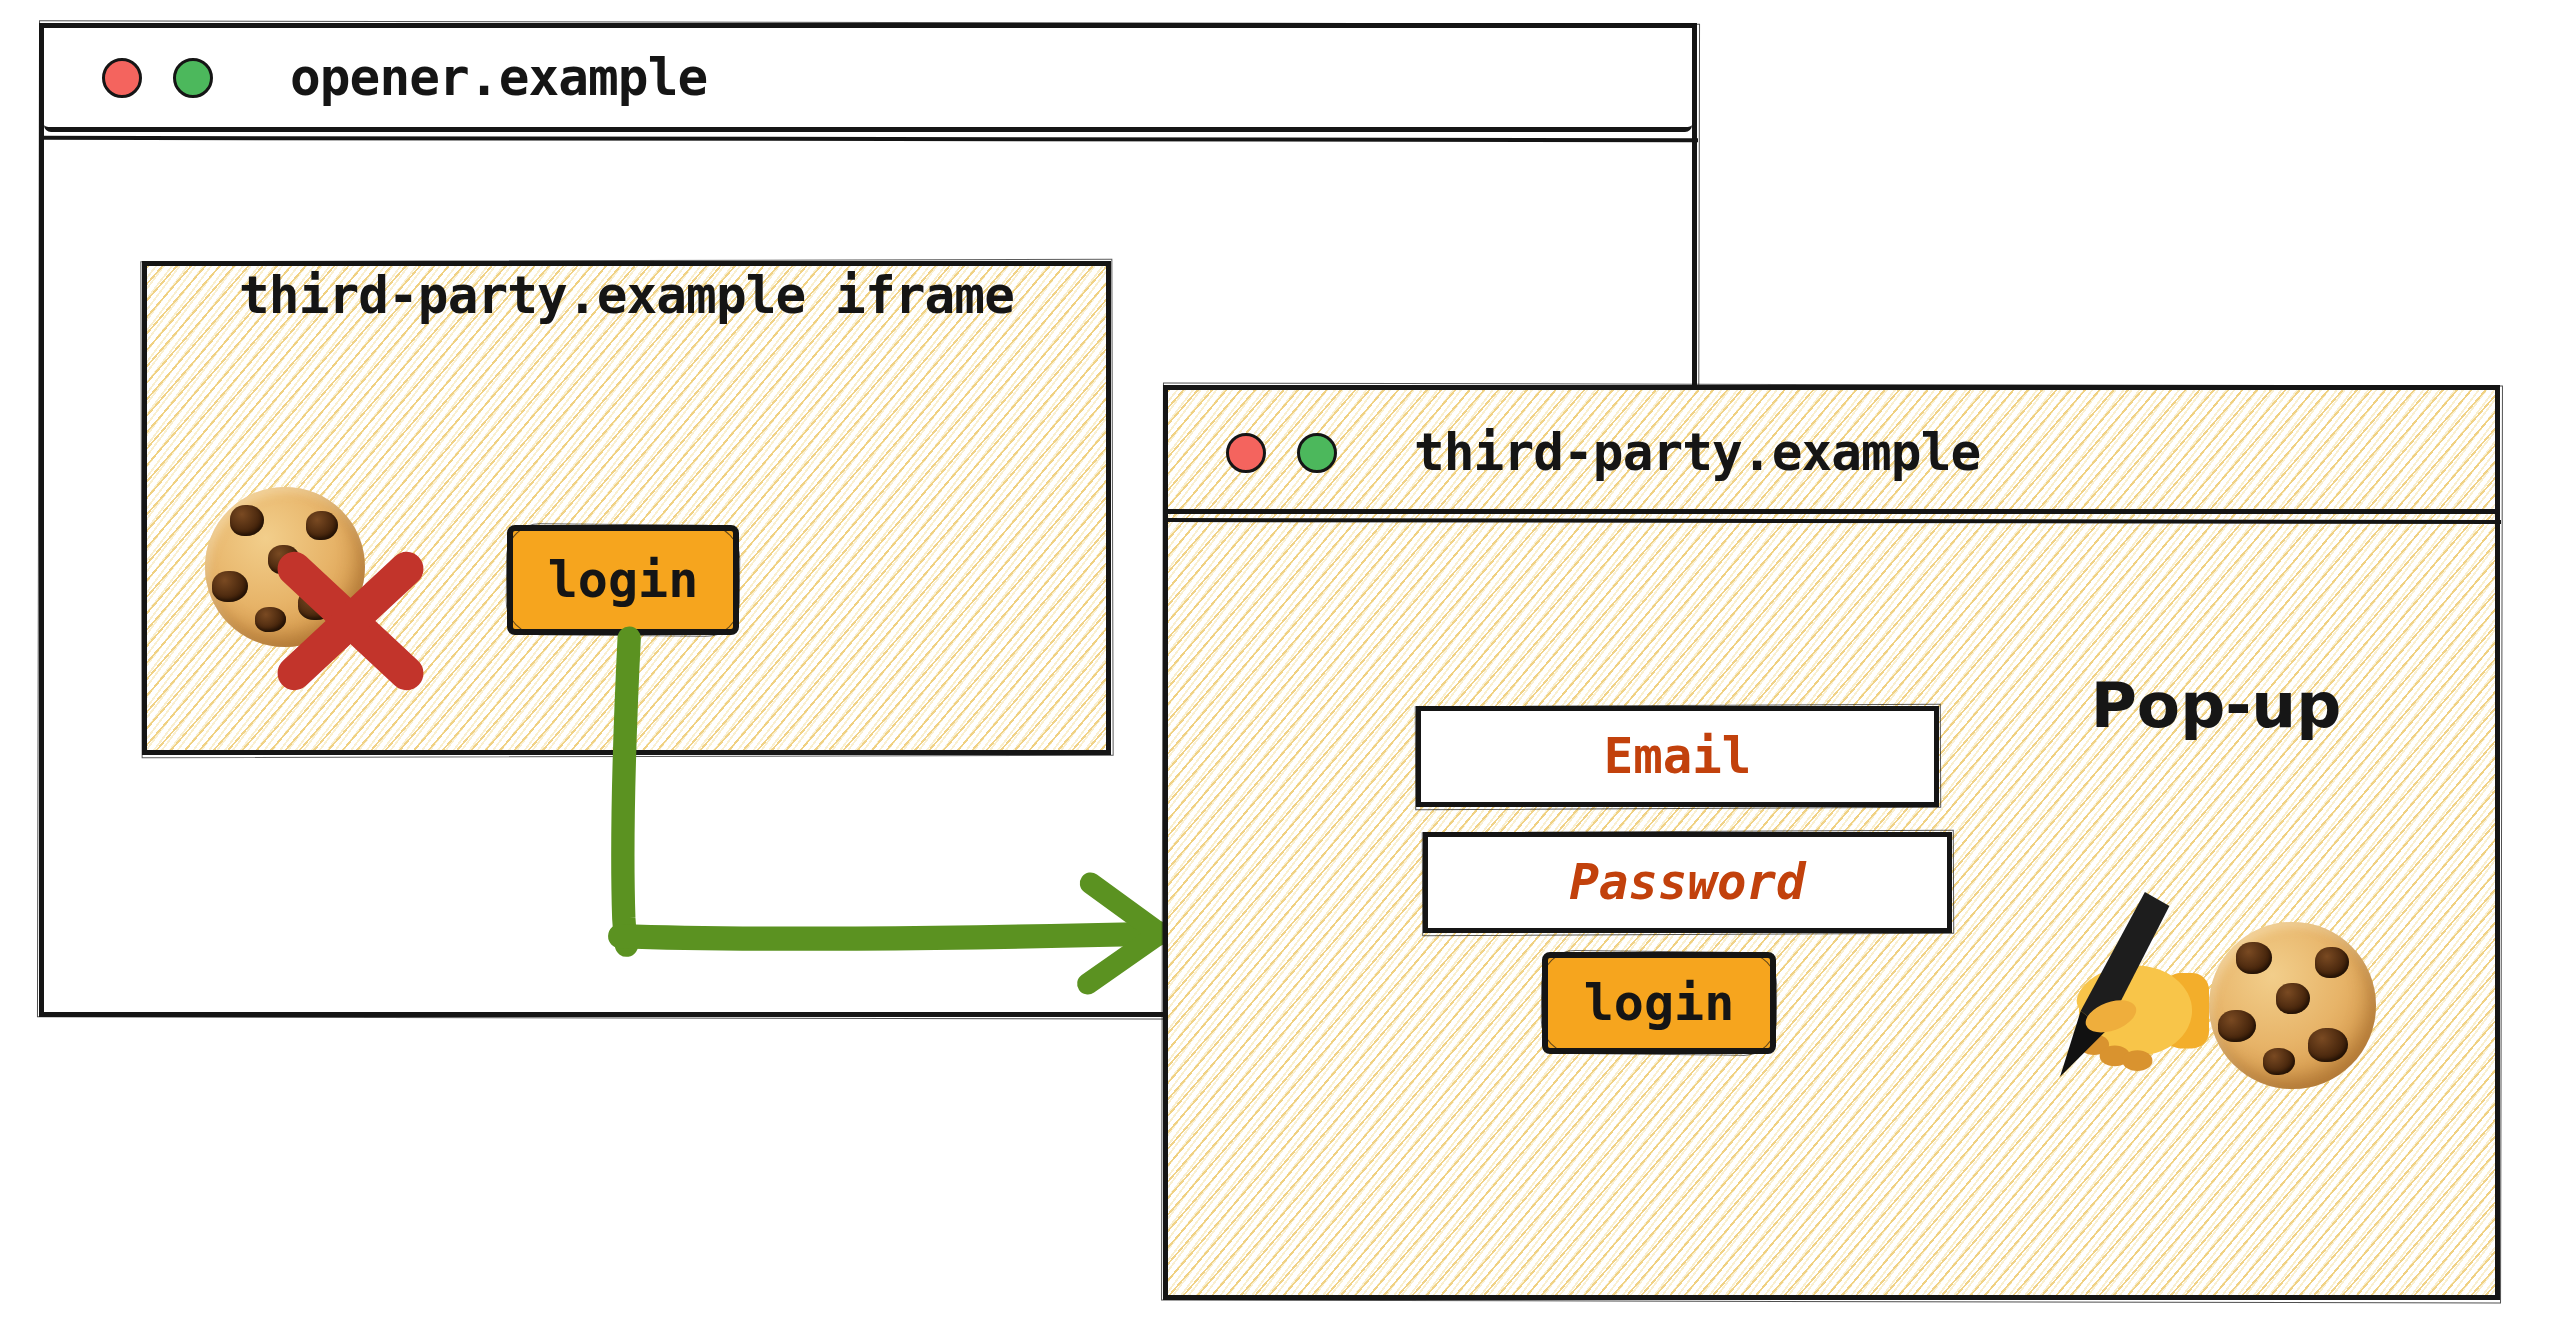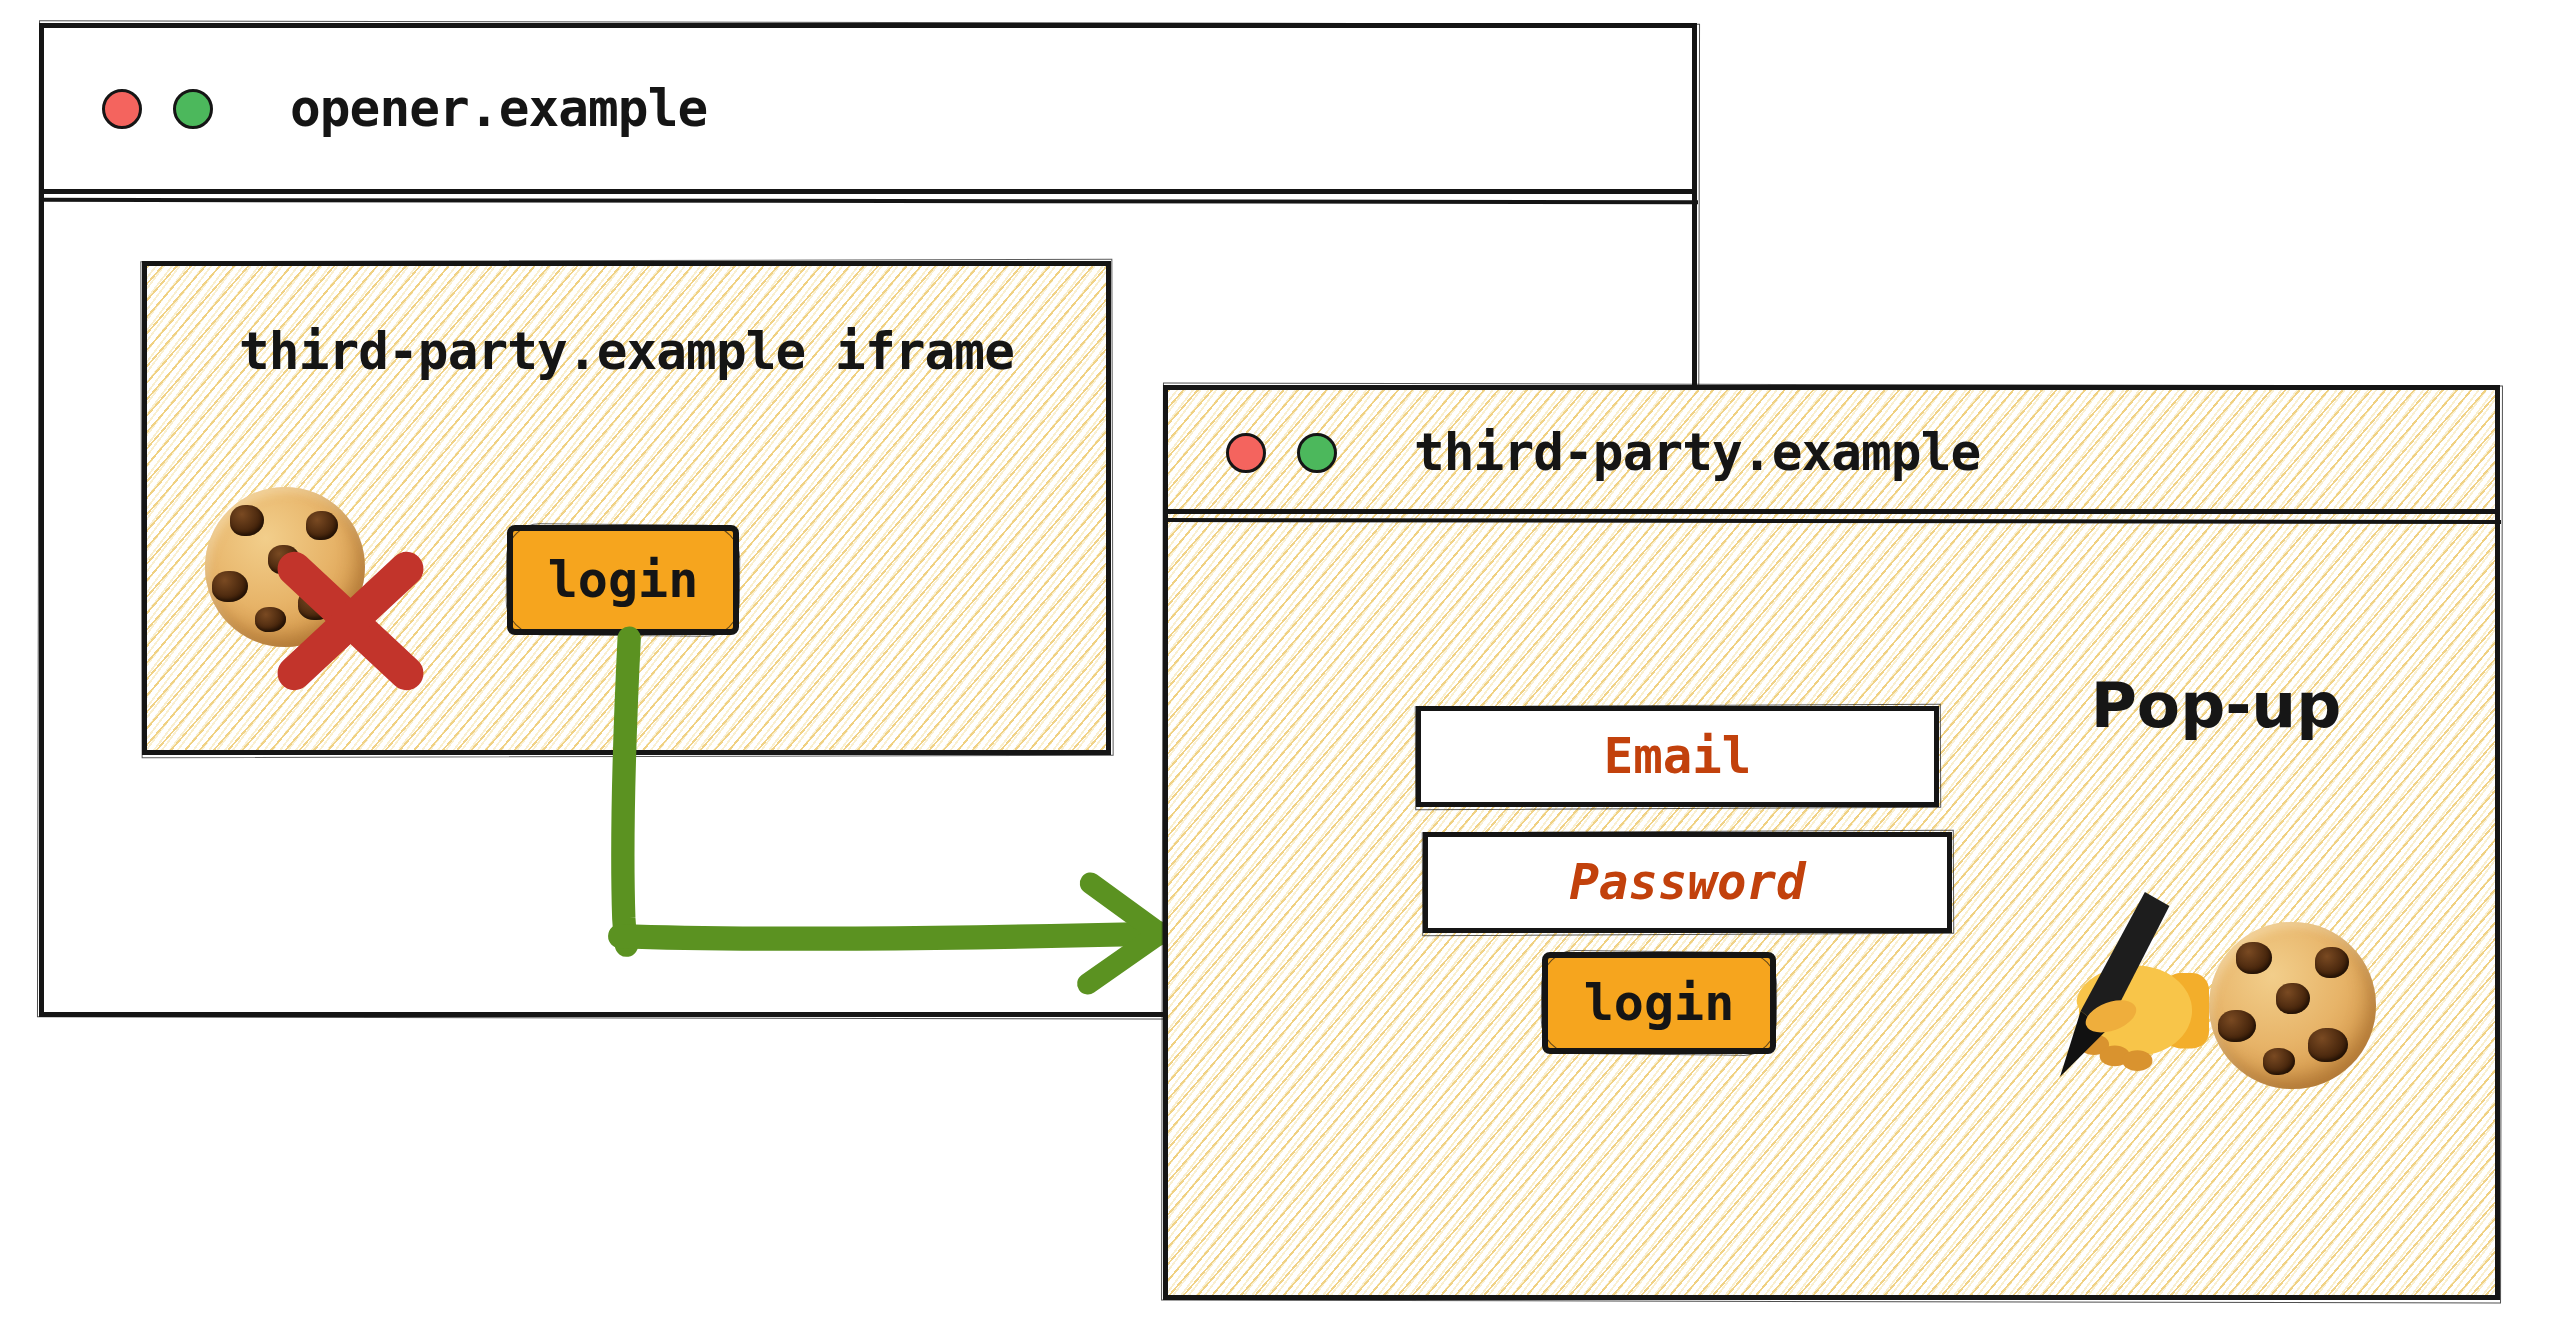--- a/index.html
+++ b/index.html
@@ -38,29 +38,29 @@
 
   .hatch{
     background-color:#fff;
     background-image:
       repeating-linear-gradient(131deg, rgba(238,203,115,.85) 0 1.8px, transparent 1.8px 10.8px),
       repeating-linear-gradient(127deg, rgba(243,220,150,.45) 0 1.8px, transparent 1.8px 6.3px);
   }
 
   
   #opener{left:39px;top:23.4px;width:1658px;height:994px;background:#fff;z-index:1;}
-  #opener .titlebar{height:166px;padding-left:58px;background:#fff;}
+  #opener .titlebar{height:104px;padding-left:58px;background:#fff;border-radius:7px;}
 
   #iframe-box{
     position:absolute;left:98px;top:233px;width:969px;height:494px;
     border:5.4px solid var(--ink);
   }
   #iframe-box::after{content:"";position:absolute;inset:-6.3px;border:1.8px solid rgba(21,21,21,.7);
     transform:rotate(-.15deg);pointer-events:none;}
-  .iframe-label{display:block;text-align:center;margin-top:56px;font-weight:700;font-size:51px;letter-spacing:-0.9px;}
+  .iframe-label{display:block;text-align:center;font-weight:700;font-size:51px;letter-spacing:-0.9px;}
 
   
   .cookie{
     position:relative;border-radius:50%;
     background:radial-gradient(circle at 38% 32%, #F2CE8B 0%, #E7B469 45%, #D79A4C 76%, #BE8038 100%);
     box-shadow:inset -7.2px -10.8px 18px rgba(110,60,15,.35), inset 3.6px 5.4px 9px rgba(255,240,200,.5);
   }
   .chip{
     position:absolute;border-radius:48% 52% 55% 45%;
     background:radial-gradient(circle at 35% 30%, #7A4A22, #46250C 60%, #2E1505);

